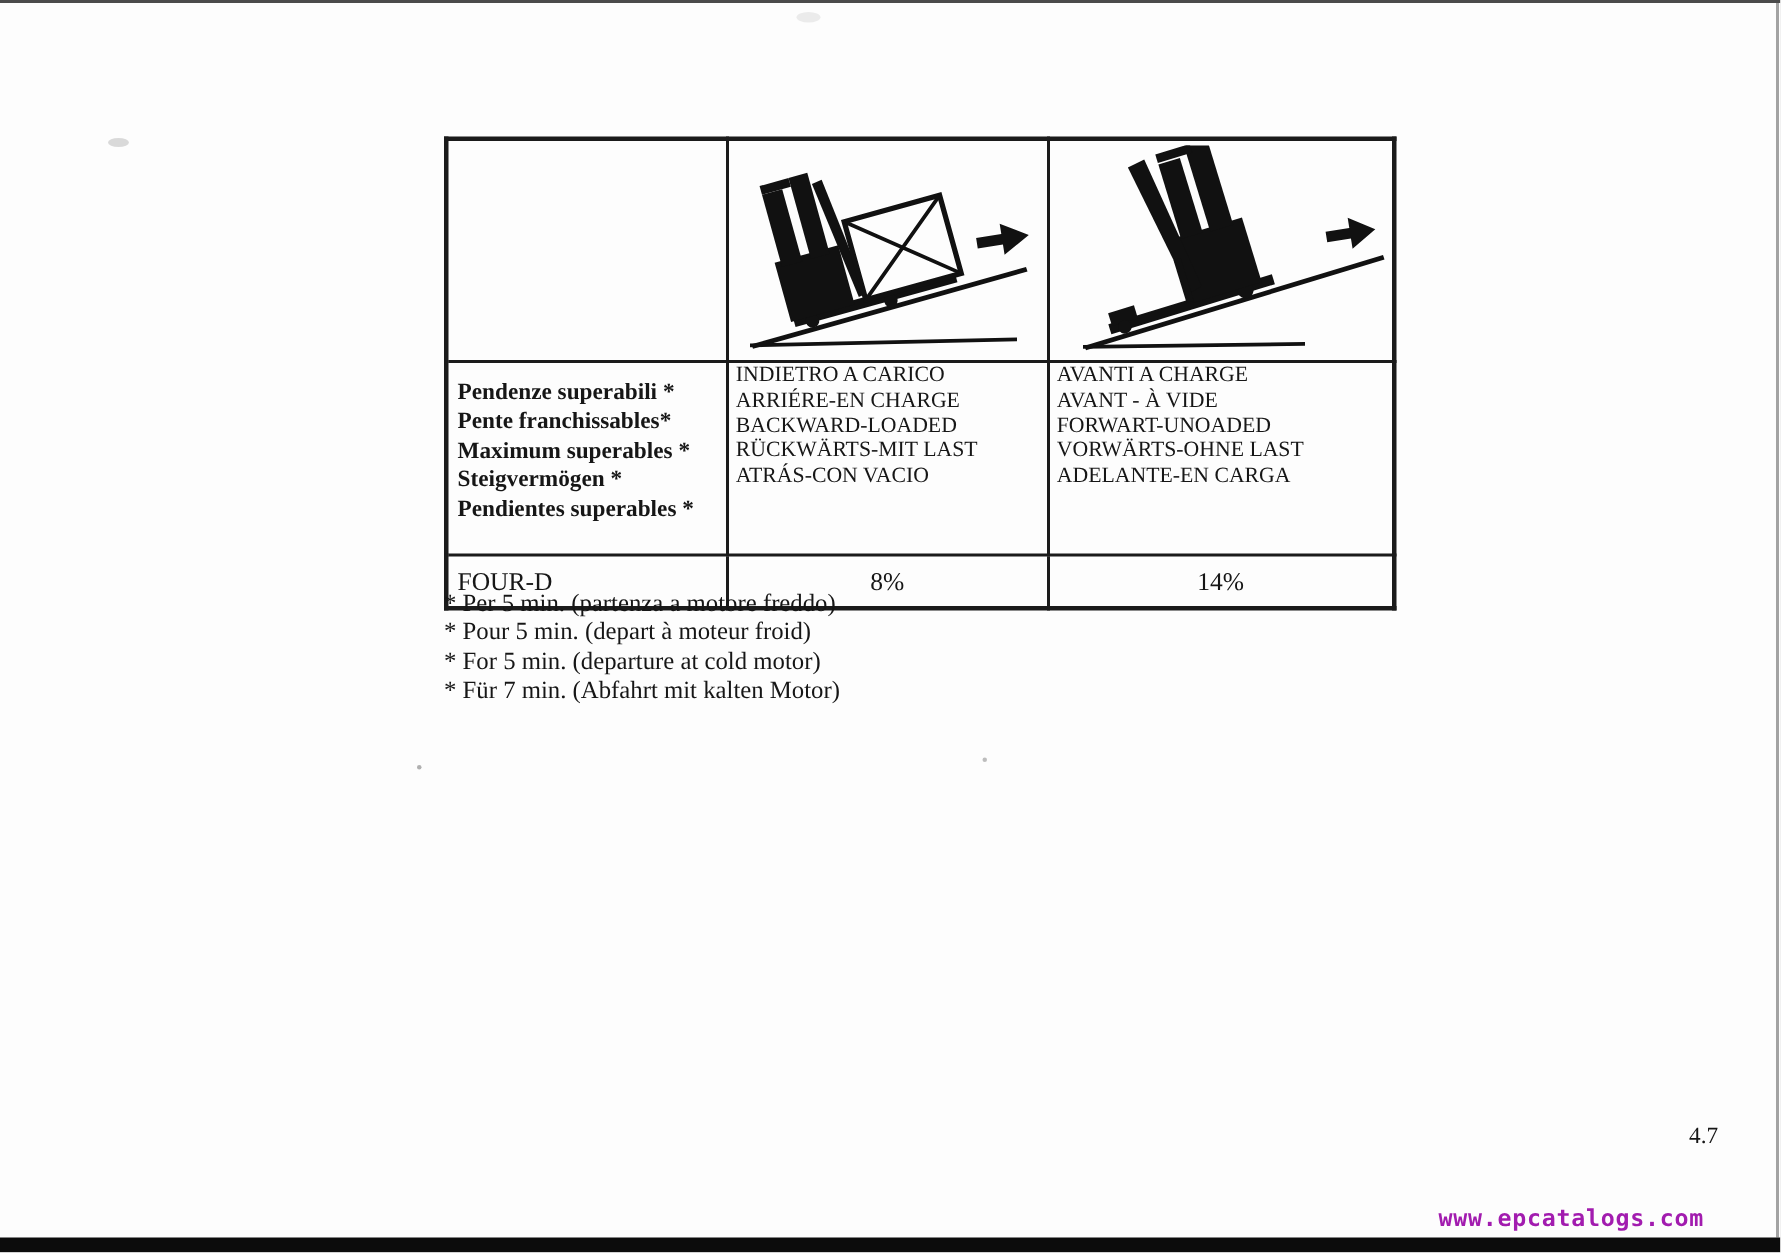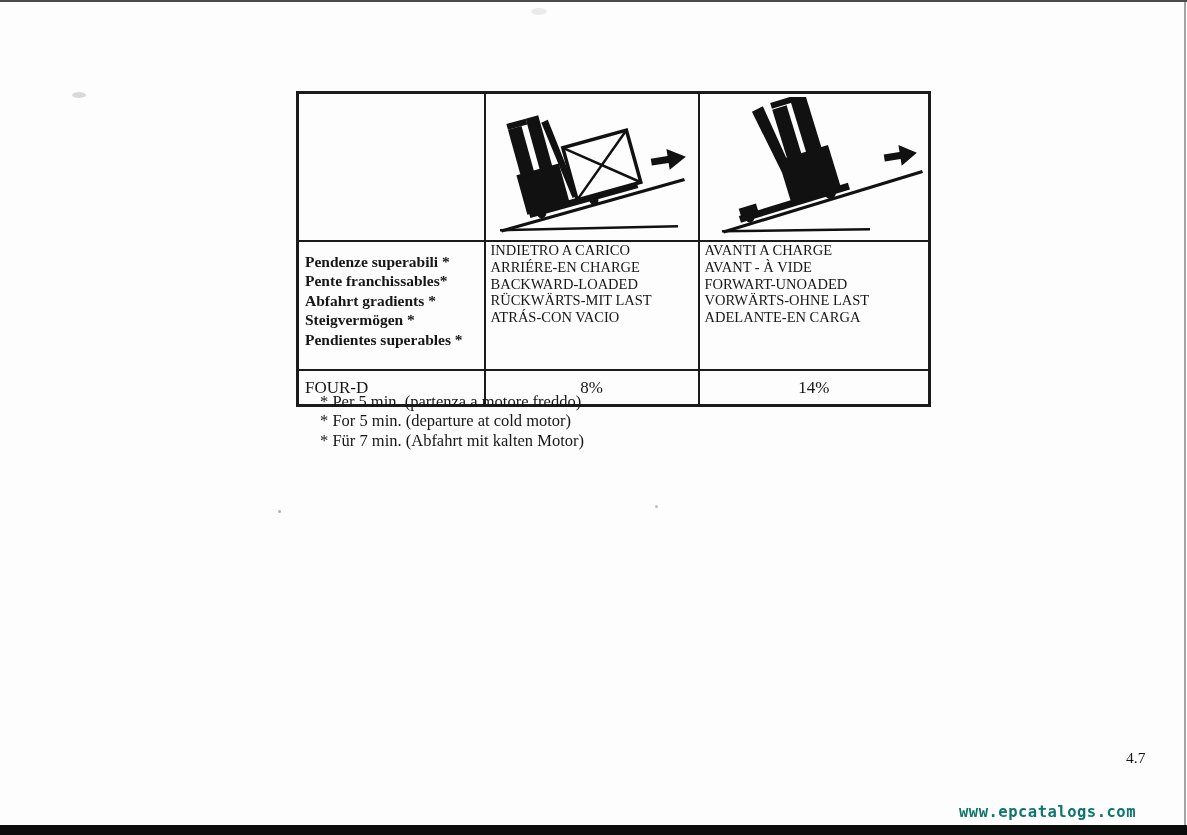--- a/index.html
+++ b/index.html
@@ -63,21 +63,20 @@
 
   .figure-cell svg { display: block; margin-top: 3px; }
   .fig-b { margin-left: 8px; }
 
   .footnotes {
     position: absolute;
     left: 296px; top: 392px;
     font-size: 16.5px;
     line-height: 19.3px;
     white-space: nowrap;
-    margin-left: 24px;
   }
   .page-number {
     position: absolute;
     left: 1126px; top: 749px;
     font-size: 15.5px;
   }
   .watermark {
     position: absolute;
     right: 51px; top: 803px;
     font-family: "DejaVu Sans Mono", monospace;
@@ -154,21 +153,21 @@
               <polygon points="176,55 192,55 192,48 209,58.5 192,69 192,62 176,62"></polygon>
             </g>
           </g>
         </svg>
       </td>
     </tr>
     <tr class="text-row">
       <td class="label-cell">
         <div>Pendenze superabili *</div>
         <div>Pente franchissables*</div>
-        <div>Abfahrt gradients *</div>
+        <div>Maximum superables *</div>
         <div>Steigvermögen *</div>
         <div>Pendientes superables *</div>
       </td>
       <td class="caps-cell">
         <div>INDIETRO A CARICO</div>
         <div>ARRIÉRE-EN CHARGE</div>
         <div>BACKWARD-LOADED</div>
         <div>RÜCKWÄRTS-MIT LAST</div>
         <div>ATRÁS-CON VACIO</div>
       </td>
@@ -183,23 +182,24 @@
     <tr class="model-row">
       <td class="model-name">FOUR-D</td>
       <td class="pct-cell">8%</td>
       <td class="pct-cell">14%</td>
     </tr>
   </tbody>
     </table>
 
   <div class="footnotes">
     <div>* Per 5 min. (partenza a motore freddo)</div>
+    <div>* Pour 5 min. (depart à moteur froid)</div>
     <div>* For 5 min. (departure at cold motor)</div>
     <div>* Für 7 min. (Abfahrt mit kalten Motor)</div>
   </div>
 
   <div class="page-number">4.7</div>
 
-  <div class="watermark" style="color: #0f766e;">www.epcatalogs.com</div>
+  <div class="watermark" style="color: #a21caf;">www.epcatalogs.com</div>
 
   <div class="scan-bar-bottom" style="background: rgb(12, 12, 12);"></div>
 
 </div>
 
 </body></html>

